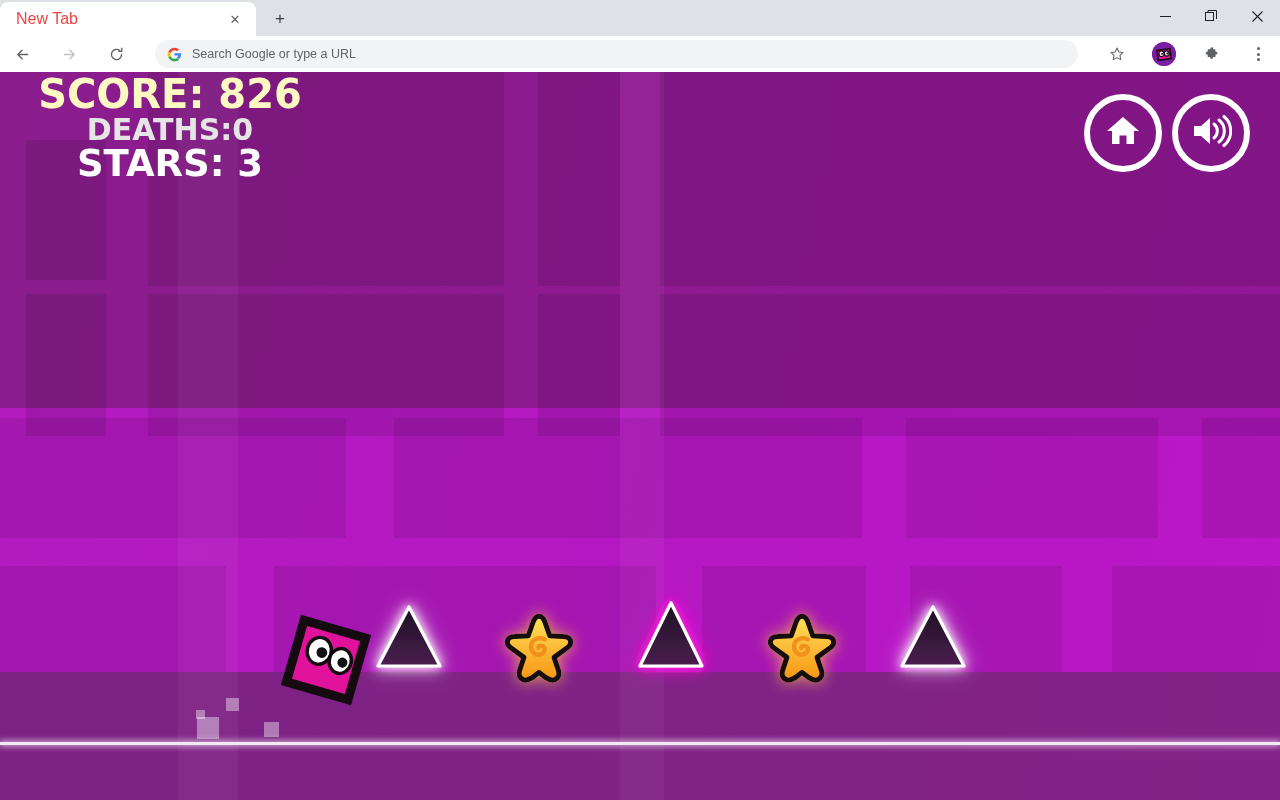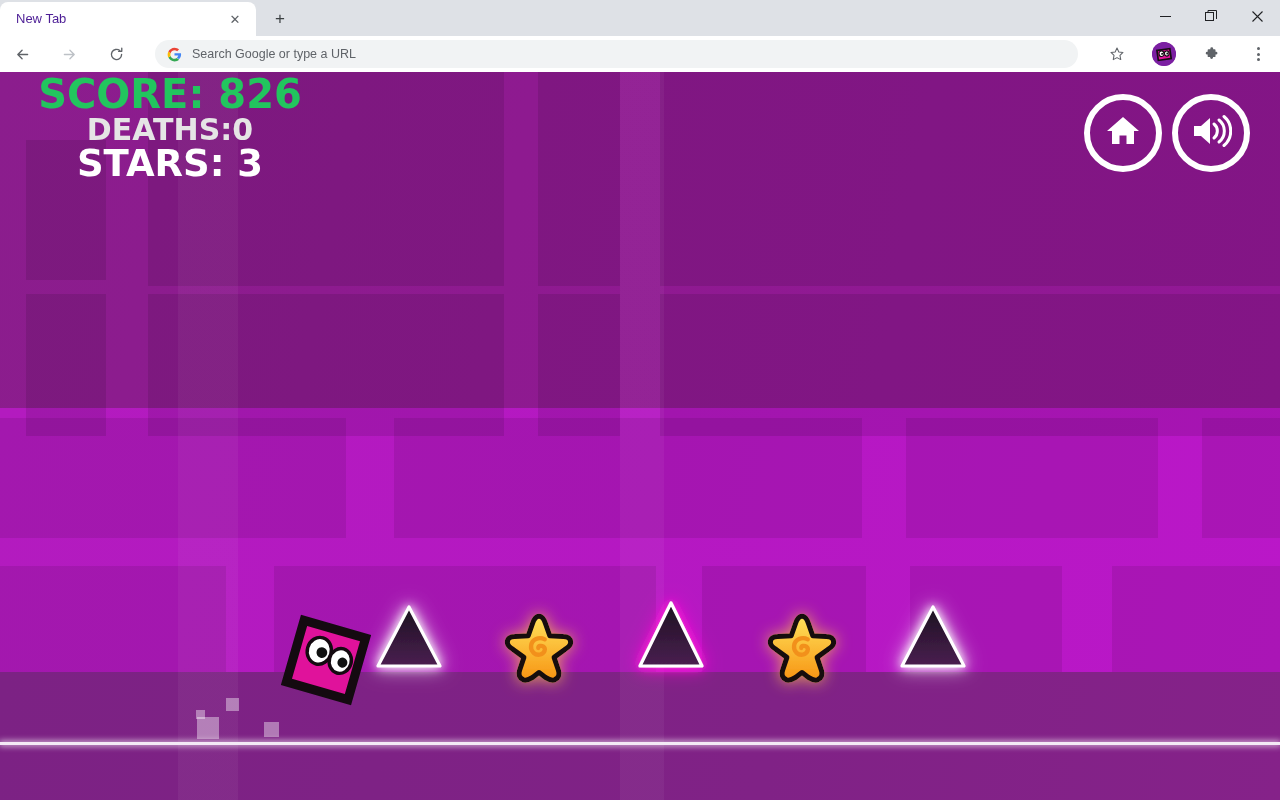--- a/index.html
+++ b/index.html
@@ -15,21 +15,21 @@
   .tabstrip {
     height:36px; background:#dee1e6; position:relative;
     display:flex; align-items:flex-end;
   }
   .tab {
     width:256px; height:34px; background:#fff;
     border-radius:8px 8px 0 0; display:flex; align-items:center;
     padding:0 10px 0 16px; position:relative; margin-left:0;
   }
   .tab-title {
-    font-size:13px; color:#4c1d95; flex:1;
+    font-size:16px; color:#ef4444; flex:1;
     white-space:nowrap; overflow:hidden; text-overflow:ellipsis;
     line-height:34px;
   }
   .tab-close {
     width:22px; height:22px; border-radius:50%;
     display:flex; align-items:center; justify-content:center;
     color:#5f6368; font-size:13px; line-height:1; cursor:pointer;
   }
   .newtab {
     width:28px; height:28px; margin-left:10px; margin-bottom:3px;
@@ -117,21 +117,21 @@
   
   .hud {
     position:absolute; left:0; top:0; width:340px;
     text-align:center; z-index:40; pointer-events:none;
   }
   .hud-line {
     font-family:"DejaVu Sans", sans-serif;
     font-weight:bold; letter-spacing:0px;
     line-height:1.02; white-space:nowrap;
   }
-  .hud-score { font-size:40px; color:#22c55e; margin-top:2px; }
+  .hud-score { font-size:40px; color:#fef9c3; margin-top:2px; }
   .hud-deaths { font-size:30px; color:#e5e5e5; }
   .hud-stars  { font-size:37px; color:#FFFFFF; }
 
   
   .topbtns {
     position:absolute; right:30px; top:22px; display:flex; gap:10px; z-index:40;
   }
   .circbtn {
     width:78px; height:78px; border-radius:50%;
     border:6px solid #ffffff; display:flex; align-items:center;

